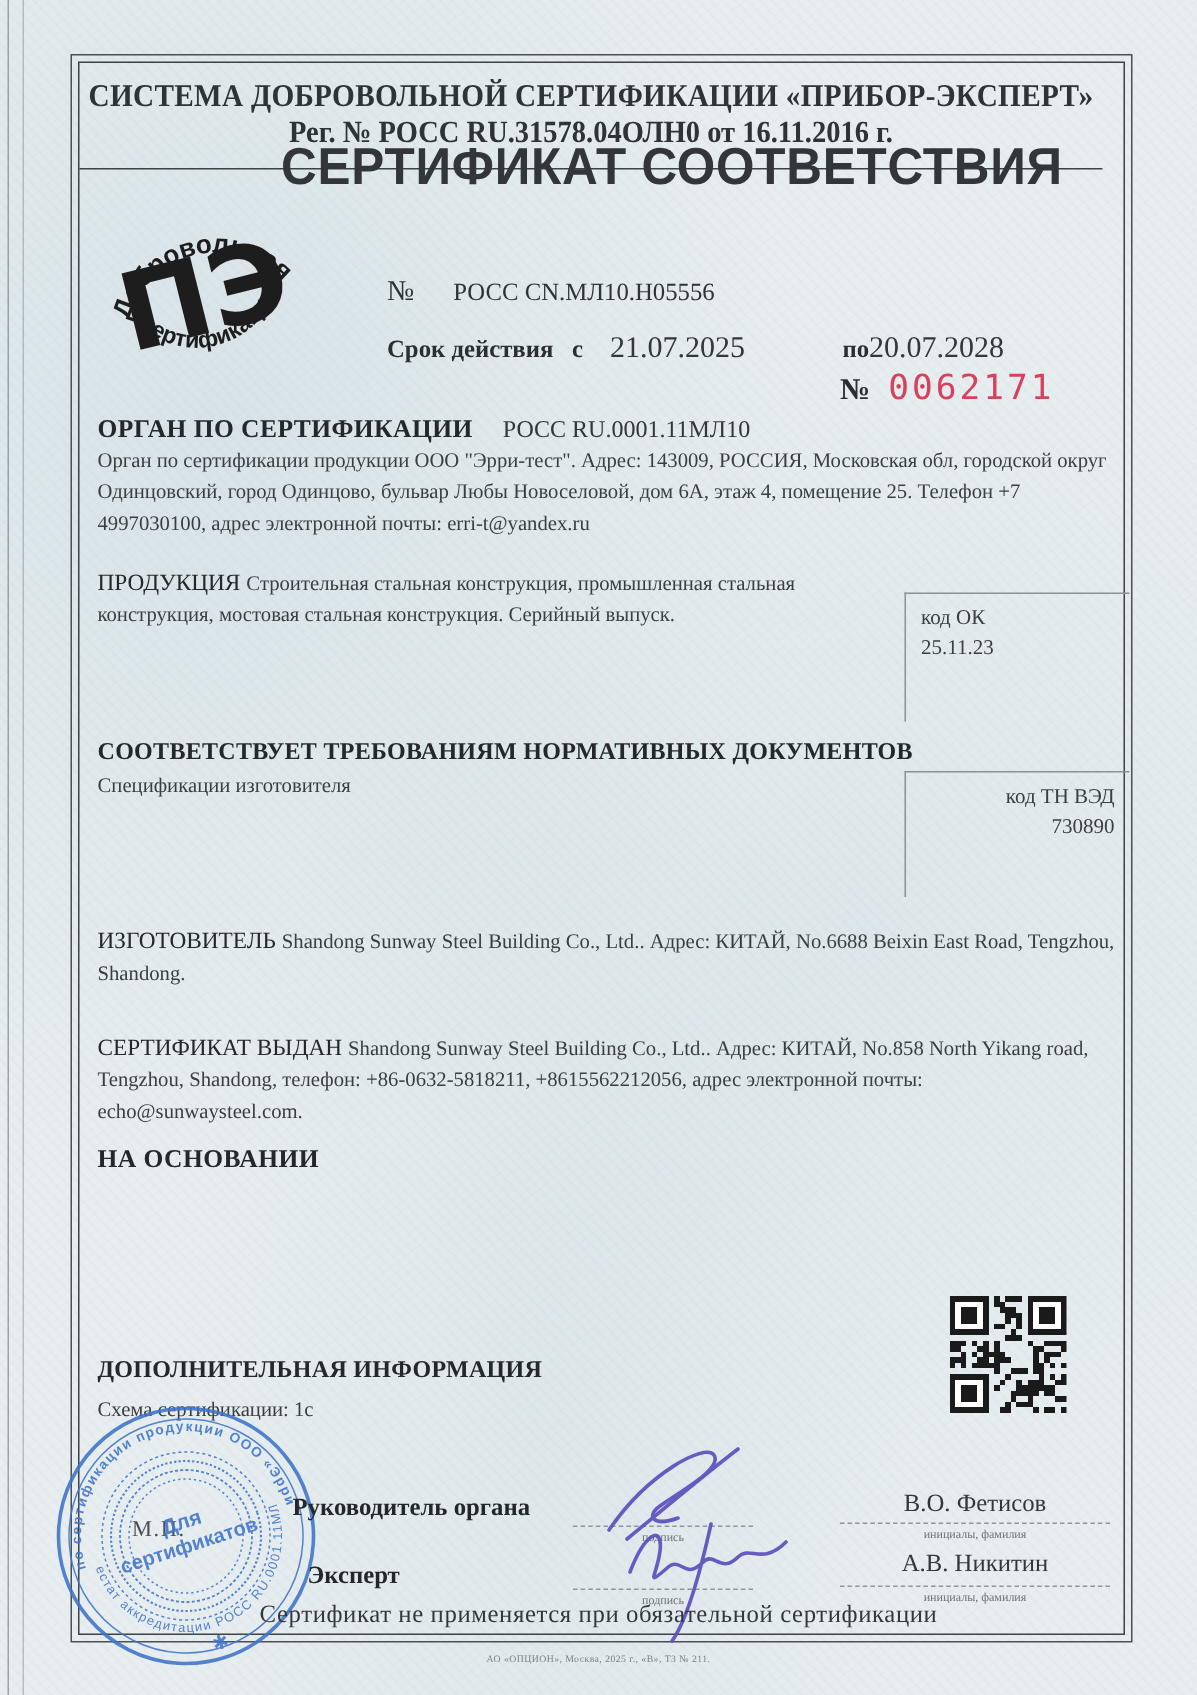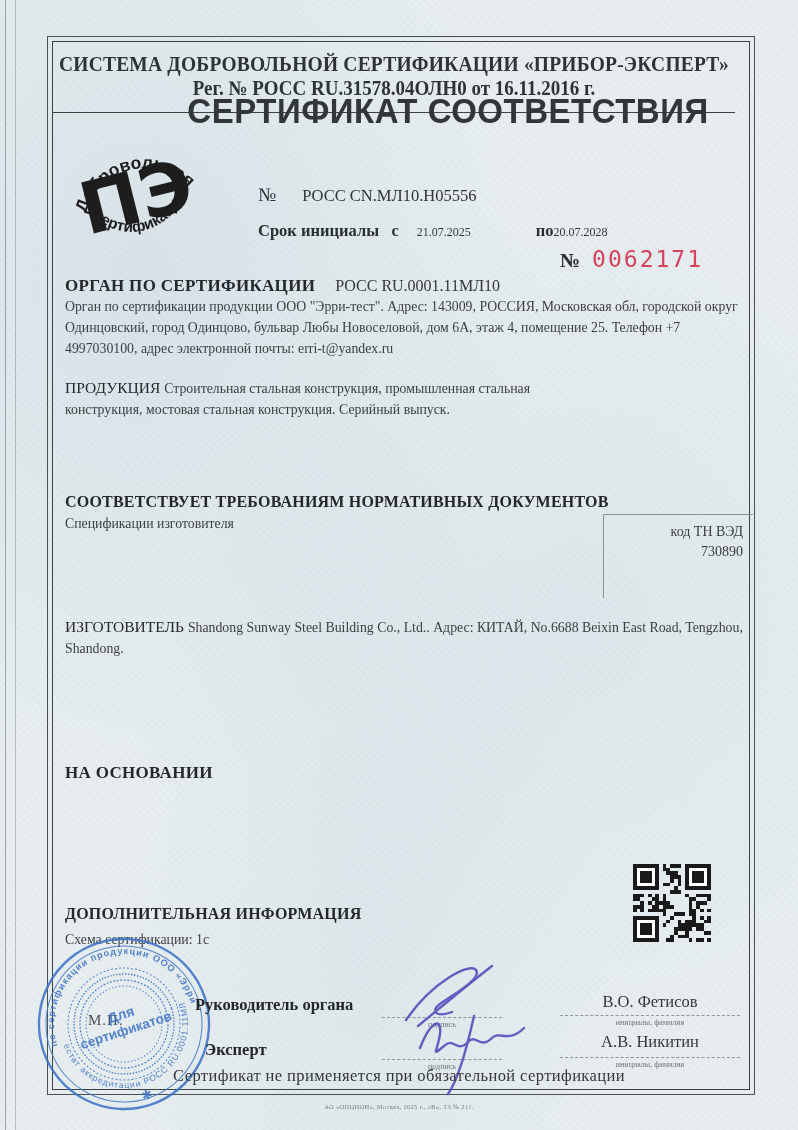--- a/index.html
+++ b/index.html
@@ -25,21 +25,21 @@
   .header-box{left:0;right:14px;top:0;height:70px;border-bottom:1.6px solid #3c4144;
     display:flex;flex-direction:column;align-items:center;justify-content:center;gap:2px;text-align:center;}
   .hdr1{font-size:19.5px;font-weight:bold;color:#2e3338;letter-spacing:.2px;
     font-family:"Liberation Serif",serif;transform:scaleY(1.08);}
   .hdr2{font-size:19px;font-weight:bold;color:#2e3338;transform:scaleY(1.08);}
   .title{left:168px;top:92px;width:560px;text-align:center;font-family:"Liberation Sans",sans-serif;
     font-weight:bold;font-size:33px;color:#32363a;letter-spacing:.5px;transform:scaleY(1.05);}
   .no-label{font-size:19px;color:#2f3338;}
   .cert-number{font-size:16.5px;color:#2f3338;}
   .validity-label{font-weight:bold;font-size:16.5px;color:#2b2f34;white-space:pre;}
-  .validity-date{font-size:12px;color:#33373c;}
+  .validity-date{font-size:20px;color:#33373c;}
   .blank-no{font-size:20px;font-weight:bold;color:#2b2f34;}
   .blank-num{font-family:"DejaVu Sans Mono",monospace;font-size:23px;letter-spacing:2px;color:#d8415c;}
   .sec-label{font-weight:bold;font-size:16px;color:#24282d;letter-spacing:.2px;}
   .sec-label-lg{font-weight:bold;font-size:17px;color:#24282d;letter-spacing:.3px;}
   .body-text{font-size:13.8px;line-height:1.52;color:#3a3e43;}
   .inline-label{font-weight:normal;font-size:15.5px;color:#24282d;}
   .code-box{border-top:1px solid #8a9096;border-left:1px solid #8a9096;
     padding:7px 10px;box-sizing:border-box;font-size:14px;color:#3a3e43;line-height:1.45;}
   .sig-role{font-weight:bold;font-size:16.5px;color:#23272c;}
   .dash-line{border-bottom:1.2px dashed #8f959b;height:1px;}
@@ -82,54 +82,62 @@
   </svg>
 
   <div class="abs title">СЕРТИФИКАТ СООТВЕТСТВИЯ</div>
 
   <div class="abs" style="left:258px;top:184px;">
     <span class="no-label">№</span>
     <span class="cert-number" style="margin-left:22px;">РОСС CN.МЛ10.Н05556</span>
   </div>
 
   <div class="abs" style="left:258px;top:221px;width:470px;display:flex;align-items:baseline;">
-    <span class="validity-label">Срок инициалы   с</span>
+    <span class="validity-label">Срок действия   с</span>
     <span class="validity-date" style="margin-left:18px;">21.07.2025</span>
     <span class="validity-label" style="margin-left:65px;">по</span>
     <span class="validity-date" style="margin-left:0;">20.07.2028</span>
   </div>
 
   <div class="abs" style="left:560px;top:246px;display:flex;align-items:baseline;gap:12px;">
     <span class="blank-no">№</span>
     <span class="blank-num">0062171</span>
   </div>
 
   <div class="abs" style="left:65px;top:276px;display:flex;align-items:baseline;gap:20px;">
     <span class="sec-label-lg">ОРГАН ПО СЕРТИФИКАЦИИ</span>
     <span style="font-size:16px;color:#33373c;">РОСС RU.0001.11МЛ10</span>
   </div>
   <div class="abs body-text" style="left:65px;top:297px;width:678px;">Орган по сертификации продукции ООО "Эрри-тест". Адрес: 143009, РОССИЯ, Московская обл, городской округ Одинцовский, город Одинцово, бульвар Любы Новоселовой, дом 6А, этаж 4, помещение 25. Телефон +7 4997030100, адрес электронной почты: erri-t@yandex.ru</div>
 
   <div class="abs" style="left:65px;top:379px;width:545px;">
     <span class="inline-label">ПРОДУКЦИЯ</span>
     <span class="body-text">Строительная стальная конструкция, промышленная стальная конструкция, мостовая стальная конструкция. Серийный выпуск.</span>
+  </div>
+  <div class="abs code-box" style="left:603px;top:395px;width:150px;height:86px;">
+    <div>код ОК</div>
+    <div>25.11.23</div>
   </div>
 
   <div class="abs sec-label" style="left:65px;top:493px;">СООТВЕТСТВУЕТ ТРЕБОВАНИЯМ НОРМАТИВНЫХ ДОКУМЕНТОВ</div>
   <div class="abs body-text" style="left:65px;top:514px;width:520px;">Спецификации изготовителя</div>
   <div class="abs code-box" style="left:603px;top:514px;width:150px;height:84px;text-align:right;">
     <div>код ТН ВЭД</div>
     <div>730890</div>
   </div>
 
   <div class="abs" style="left:65px;top:618px;width:690px;">
     <span class="inline-label">ИЗГОТОВИТЕЛЬ</span>
     <span class="body-text">Shandong Sunway Steel Building Co., Ltd.. Адрес: КИТАЙ, No.6688 Beixin East Road, Tengzhou, Shandong.</span>
   </div>
 
+  <div class="abs" style="left:65px;top:689px;width:682px;">
+    <span class="inline-label">СЕРТИФИКАТ ВЫДАН</span>
+    <span class="body-text">Shandong Sunway Steel Building Co., Ltd.. Адрес: КИТАЙ, No.858  North Yikang road, Tengzhou, Shandong, телефон: +86-0632-5818211, +8615562212056, адрес электронной почты: echo@sunwaysteel.com.</span>
+  </div>
 
   <div class="abs sec-label-lg" style="left:65px;top:763px;">НА ОСНОВАНИИ</div>
 
   <svg id="qr" class="abs" style="left:633px;top:864px;" width="78" height="78" viewBox="0 0 21 21" shape-rendering="crispEdges">
       <rect x="8" y="0" width="1" height="1" fill="#1a1a1a"></rect>
       <rect x="10" y="0" width="1" height="1" fill="#1a1a1a"></rect>
       <rect x="11" y="0" width="1" height="1" fill="#1a1a1a"></rect>
       <rect x="12" y="0" width="1" height="1" fill="#1a1a1a"></rect>
       <rect x="8" y="1" width="1" height="1" fill="#1a1a1a"></rect>
       <rect x="9" y="1" width="1" height="1" fill="#1a1a1a"></rect>

